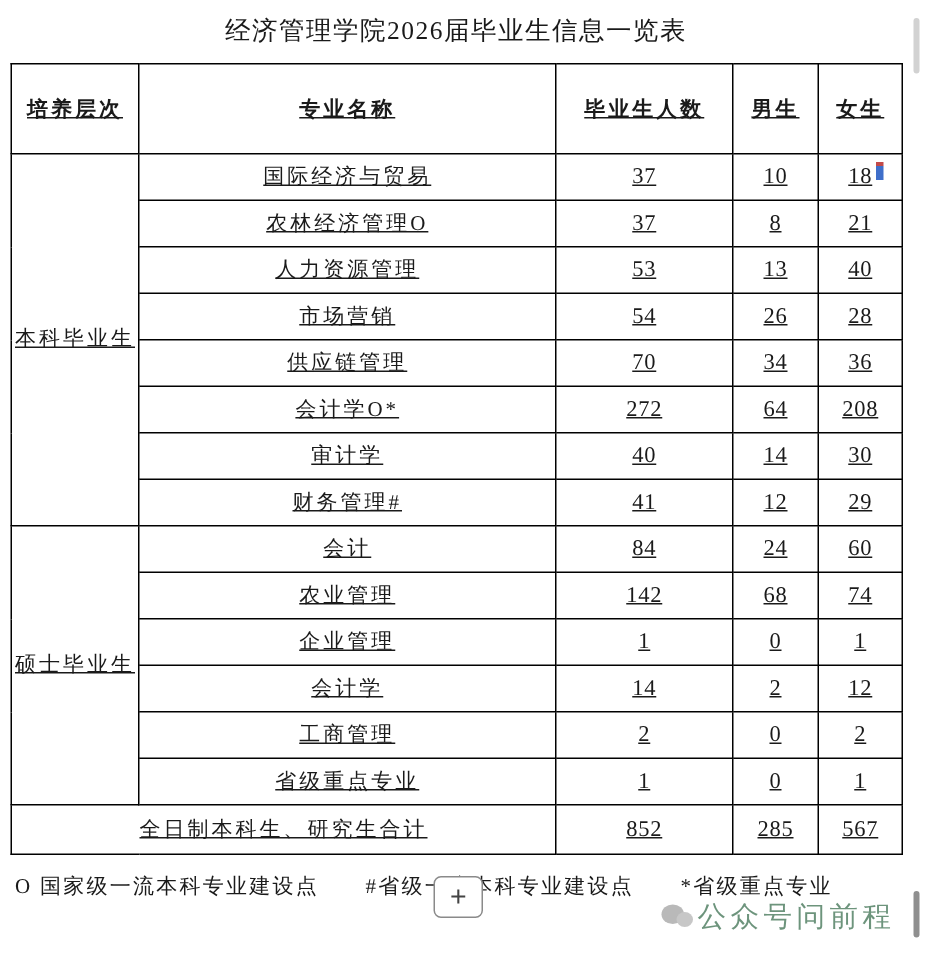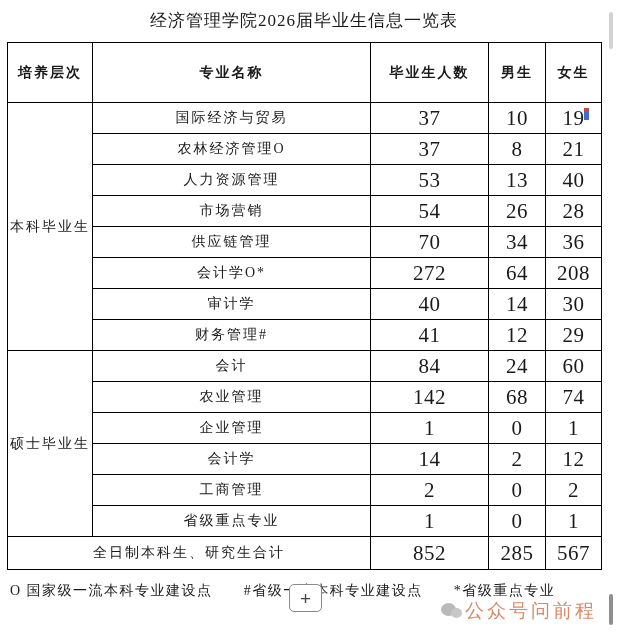--- a/index.html
+++ b/index.html
@@ -15,32 +15,33 @@
     width: 594px;
     margin-left: 7px;
   }
 
   table.grad-table {
     border-collapse: collapse;
     table-layout: fixed;
     width: 594px;
     margin-left: 7px;
     margin-top: 10px;
+    text-decoration: underline;
   }
   .grad-table th, .grad-table td {
     border: 1.5px solid #000000;
     text-align: center;
     vertical-align: middle;
     font-size: 14px;
     letter-spacing: 2px;
     padding: 0 2px;
   }
   .grad-table th { height: 60px; font-weight: bold; font-size: 14px; }
   .grad-table td { height: 31px; }
-  .grad-table td.num { letter-spacing: 0.5px; font-size: 21px; }
+  .grad-table td.num { letter-spacing: 0.5px; font-size: 15px; }
   .grad-table tr.total-row td { height: 33px; }
   .col-level  { width: 85px; }
   .col-major  { width: 278px; }
   .col-total  { width: 118px; }
   .col-male   { width: 57px; }
   .col-female { width: 56px; }
   td.level-cell { line-height: 26px; margin-top: 16px; }
 
   .footnotes {
     margin-left: 10px;
@@ -83,21 +84,21 @@
     width: 15px; height: 13px; border-radius: 50%;
     background: #8f8f8f;
   }
   .wechat-icon .bubble-small {
     position: absolute; left: 10px; top: 7px;
     width: 11px; height: 10px; border-radius: 50%;
     background: #a5a5a5;
   }
   .watermark-text {
     font-size: 19px;
-    color: #c2410c;
+    color: #14532d;
     letter-spacing: 3px;
     white-space: nowrap;
   }
 
   .scroll-thumb-top {
     position: absolute; left: 609px; top: 12px;
     width: 4px; height: 37px; border-radius: 2px;
     background: #d2d2d2;
   }
   .scroll-thumb-bottom {
@@ -132,21 +133,21 @@
       <th>男生</th>
       <th>女生</th>
     </tr>
   </thead>
   <tbody>
     <tr>
       <td rowspan="8" class="level-cell">本科毕业生</td>
       <td>国际经济与贸易</td>
       <td class="num">37</td>
       <td class="num">10</td>
-      <td class="num">19</td>
+      <td class="num">18</td>
     </tr>
     <tr>
       <td>农林经济管理O</td>
       <td class="num">37</td>
       <td class="num">8</td>
       <td class="num">21</td>
     </tr>
     <tr>
       <td>人力资源管理</td>
       <td class="num">53</td>

